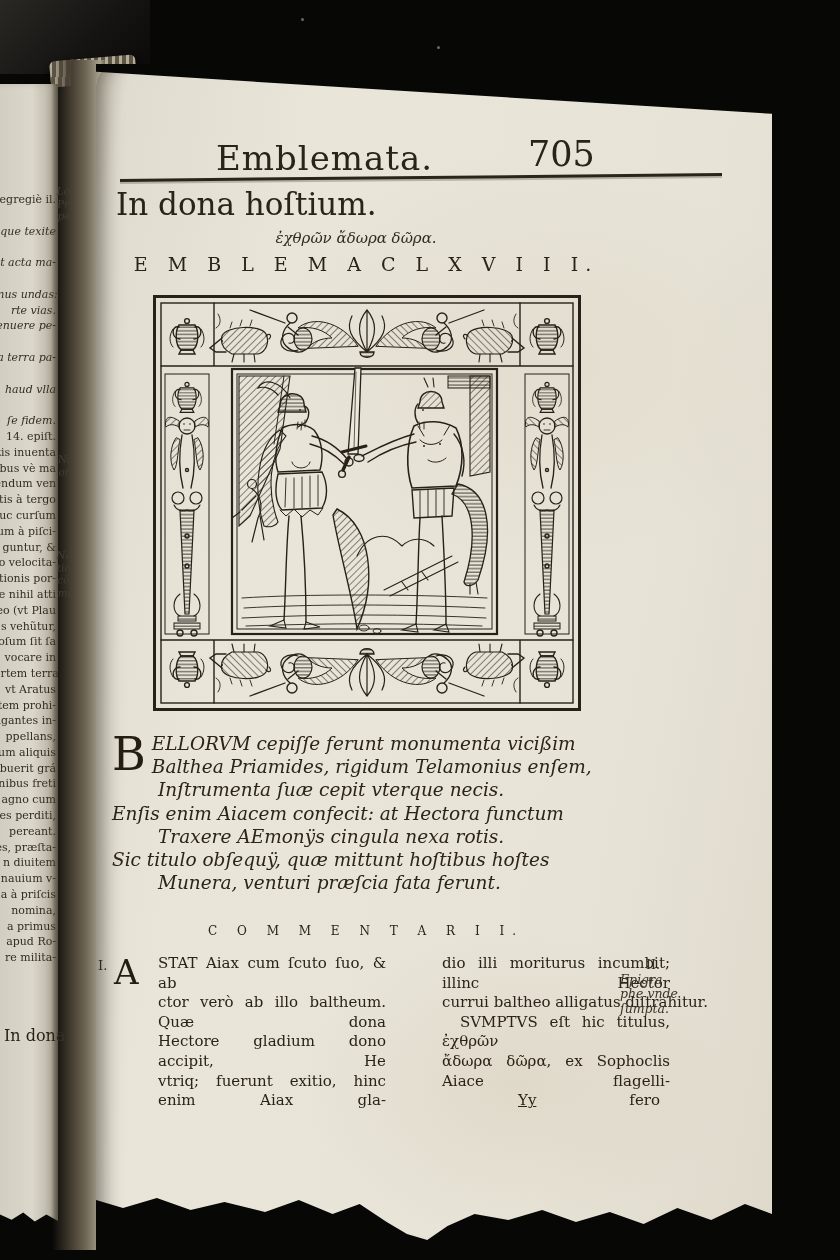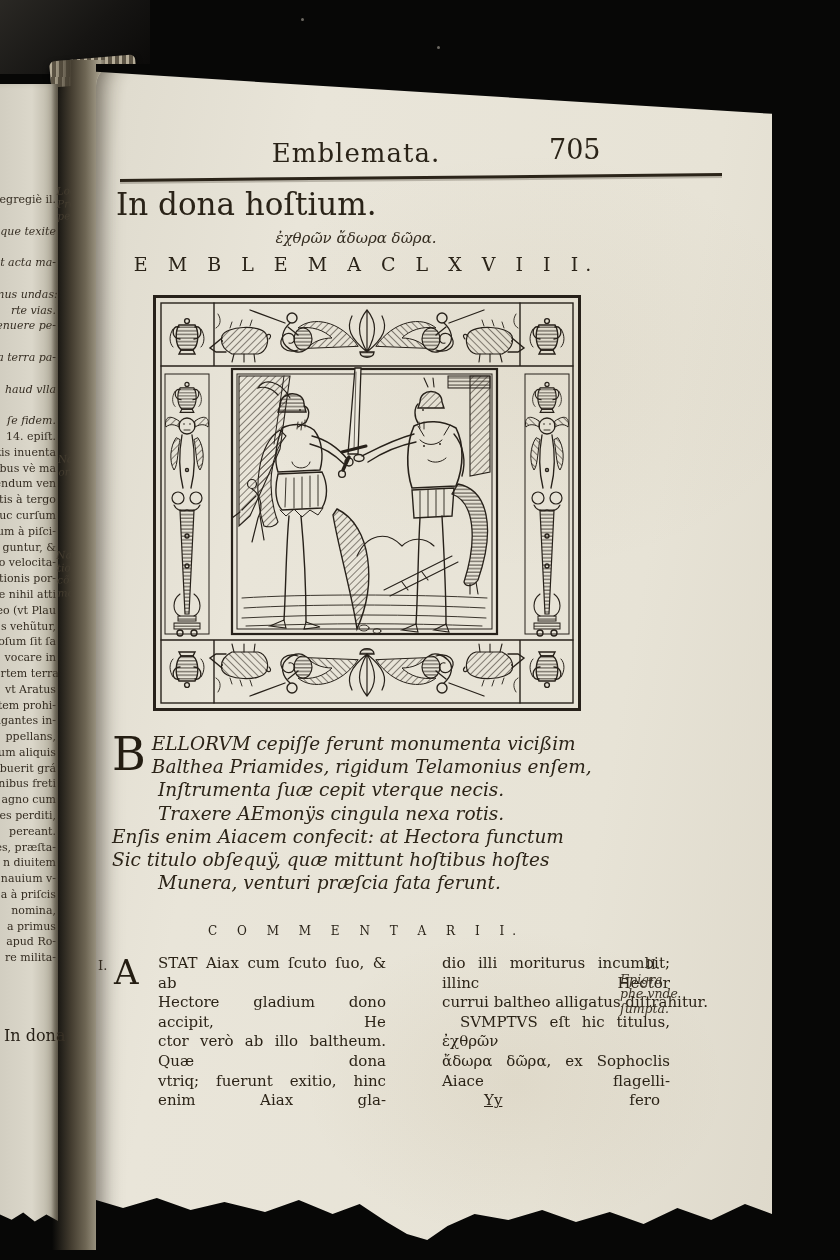--- a/index.html
+++ b/index.html
@@ -45,23 +45,23 @@
           radial-gradient(420px 300px at 64% 25%,rgba(150,130,90,.07),rgba(0,0,0,0) 70%),
           radial-gradient(300px 220px at 62% 86%,rgba(150,128,88,.10),rgba(0,0,0,0) 70%),
           linear-gradient(100deg,#cfcaba 0%,#e0dccf 4%,#e9e5d9 26%,#e7e3d6 72%,#ded9cb 100%);
         border-top-left-radius:22px;
         box-shadow:inset 16px 0 20px -10px rgba(40,33,24,.55);}
   .tear-top{position:absolute;left:0;top:0;width:100%;height:56px;background:#070706;
             clip-path:polygon(0 0,100% 0,100% 89%,0 14%);}
   .tear-bottom{position:absolute;left:0;bottom:0;width:100%;height:80px;background:#070706;
       clip-path:polygon(0 30px,4% 38px,9% 28px,14% 40px,19% 32px,25% 42px,30% 30px,35% 44px,39% 34px,43% 52px,46% 64px,49% 70px,52% 56px,56% 44px,61% 50px,66% 40px,71% 52px,76% 42px,81% 54px,86% 38px,91% 50px,96% 34px,100% 44px,100% 80px,0 80px);}
 
-  .running-title{position:absolute;left:120px;top:74px;width:280px;text-align:center;
-                 font-size:26px;letter-spacing:1px;color:#2a2318;}
-  .page-number{position:absolute;left:453px;top:70px;font-size:27px;color:#2a2318;}
+  .running-title{position:absolute;left:120px;top:74px;width:280px;
+                 font-size:34px;letter-spacing:1px;color:#2a2318;}
+  .page-number{position:absolute;left:432px;top:70px;font-size:35px;color:#2a2318;}
   .head-rule{position:absolute;left:24px;top:112px;width:602px;height:3px;background:#2b2419;
              transform:rotate(-.55deg);box-shadow:0 2px 0 rgba(43,36,25,.25);}
   .emblem-title{position:absolute;left:20px;top:122px;width:480px;text-align:left;
                 font-size:31px;color:#2a2318;}
   .greek-motto{position:absolute;left:20px;top:165px;width:480px;text-align:center;
                font-style:italic;font-size:15px;color:#332b1f;}
   .emblem-heading{position:absolute;left:30px;top:189px;width:480px;text-align:center;
                   font-size:19px;letter-spacing:7px;color:#2a2318;}
 
   .woodcut{position:absolute;left:56px;top:230px;width:430px;height:418px;}
@@ -80,21 +80,21 @@
   .margin-note-r .num{padding-left:26px;font-style:normal;display:block;}
   .margin-note-r .nline{font-style:italic;}
 
   .columns{position:absolute;left:18px;top:890px;width:556px;display:flex;gap:12px;
            font-size:15px;line-height:19.6px;color:#2b2317;}
   .col{width:272px;}
   .dropcap-a{float:left;font-size:34px;line-height:32px;padding:2px 5px 0 0;color:#241d12;}
   .cline{white-space:nowrap;margin-left:44px;}
   .cline.j{text-align:justify;text-align-last:justify;white-space:normal;}
   .sigrow{display:flex;}
-  .sig{margin-left:86px;text-decoration:underline;}
+  .sig{margin-left:120px;text-decoration:underline;}
   .cw{margin-left:auto;margin-right:10px;}
 </style>
 </head>
 <body>
 
 <div class="stage">
   <div class="tl-shadow"></div>
   <div class="dust" style="left:437px;top:46px"></div>
 
   <div class="dust" style="left:301px;top:18px"></div>
@@ -333,35 +333,35 @@
           <path d="M264,330 L250,336 L266,338 Z M294,330 L282,336 L297,338 Z" stroke-width="1.1"></path>
         </g>
       </g>
     </svg>
 
     <div class="verse">
       <span class="dropcap-b">B</span>
       <div class="vline">ELLORVM cepiſſe ferunt monumenta vicißim</div>
       <div class="vline">Balthea Priamides, rigidum Telamonius enſem,</div>
       <div class="vline ind">Inſtrumenta ſuæ cepit vterque necis.</div>
+      <div class="vline">Enſis enim Aiacem confecit: at Hectora functum</div>
       <div class="vline ind">Traxere AEmonÿs cingula nexa rotis.</div>
-      <div class="vline">Enſis enim Aiacem confecit: at Hectora functum</div>
       <div class="vline">Sic titulo obſequÿ, quæ mittunt hoſtibus hoſtes</div>
       <div class="vline ind">Munera, venturi præſcia fata ferunt.</div>
     </div>
 
     <div class="comm-heading">C O M M E N T A R I I.</div>
     <div class="margin-note-l">I.</div>
 
     <div class="columns">
       <div class="col">
         <span class="dropcap-a">A</span>
         <div class="cline j">STAT Aiax cum ſcuto ſuo, &amp; ab</div>
+        <div class="cline j">ctor verò ab illo baltheum. Quæ dona</div>
         <div class="cline j">Hectore gladium dono accipit, He</div>
-        <div class="cline j">ctor verò ab illo baltheum. Quæ dona</div>
         <div class="cline j">vtriq; fuerunt exitio, hinc enim Aiax gla-</div>
       </div>
       <div class="col">
         <div class="cline j">dio illi moriturus incumbit; illinc Hector</div>
         <div class="cline">currui baltheo alligatus diſtrahitur.</div>
         <div class="cline j" style="text-indent:18px">SVMPTVS eſt hic titulus, ἐχθρῶν</div>
         <div class="cline j">ἄδωρα δῶρα, ex Sophoclis Aiace flagelli-</div>
         <div class="sigrow">
           <span class="sig">Yy</span>
           <span class="cw">fero</span>

